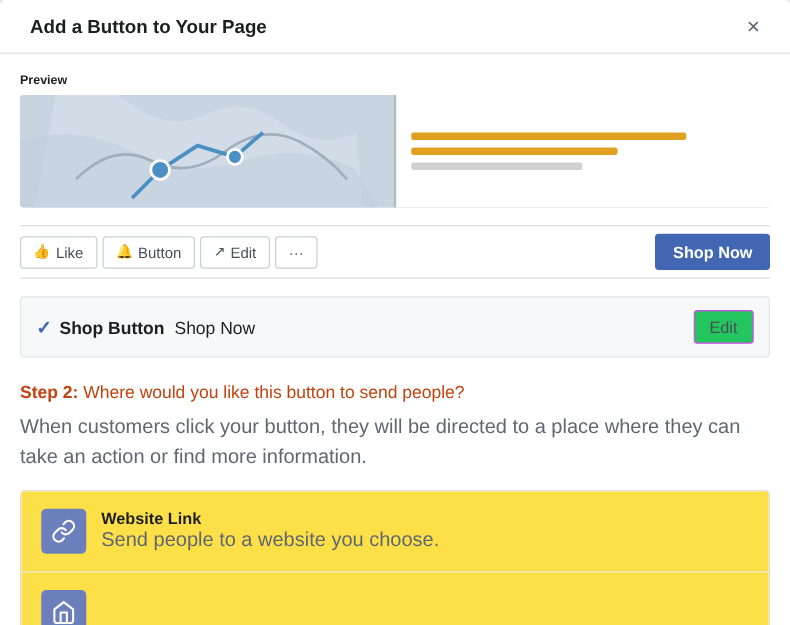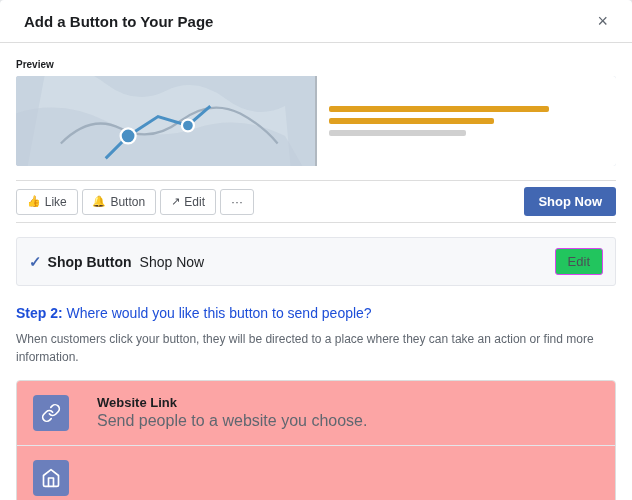--- a/index.html
+++ b/index.html
@@ -175,45 +175,45 @@
       border-radius: 3px;
       font-size: 13px;
       color: #4b4f56;
       cursor: pointer;
     }
     .step-section {
       margin-bottom: 16px;
     }
     .step-title {
       font-size: 14px;
-      color: #1d4ed8;
+      color: #c2410c;
       margin-bottom: 6px;
       line-height: 1.4;
     }
     .step-title strong {
       font-weight: 700;
     }
     .step-desc {
-      font-size: 12px;
+      font-size: 16px;
       color: #606770;
       line-height: 1.5;
       margin-bottom: 14px;
     }
     .options-box {
       border: 1px solid #ddd;
       border-radius: 4px;
       overflow: hidden;
     }
     .option-item {
       display: flex;
       align-items: center;
-      gap: 28px;
+      gap: 12px;
       padding: 14px 16px;
       cursor: pointer;
-      background: #fca5a5;
+      background: #fde047;
       border-bottom: 1px solid #e4e6eb;
     }
     .option-item:last-child {
       border-bottom: none;
     }
     .option-icon {
       width: 36px;
       height: 36px;
       background: #6b7fbc;
       border-radius: 4px;

